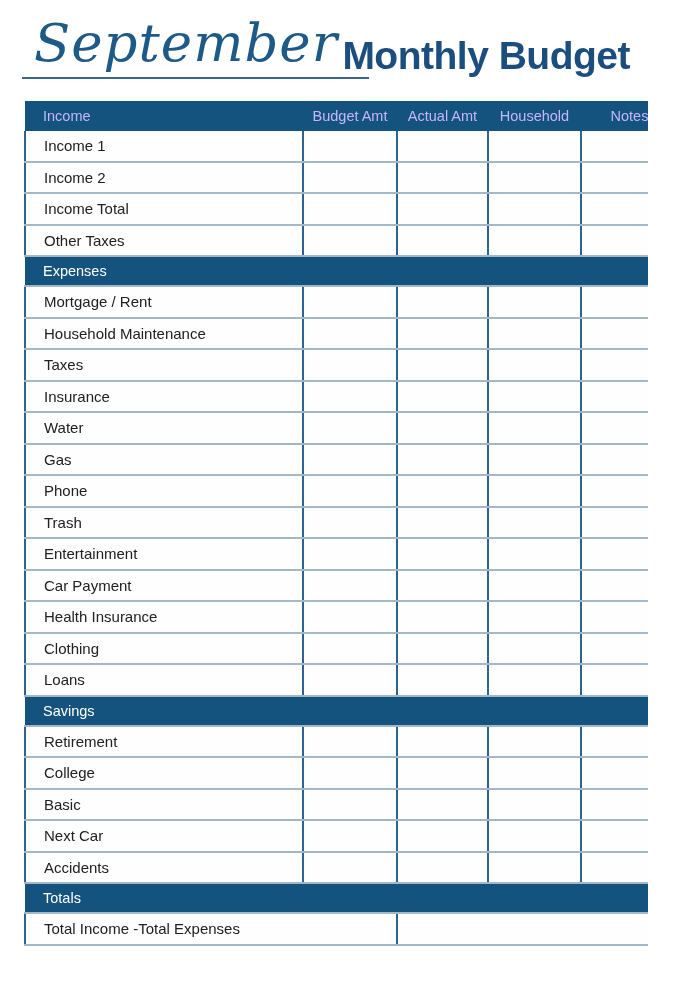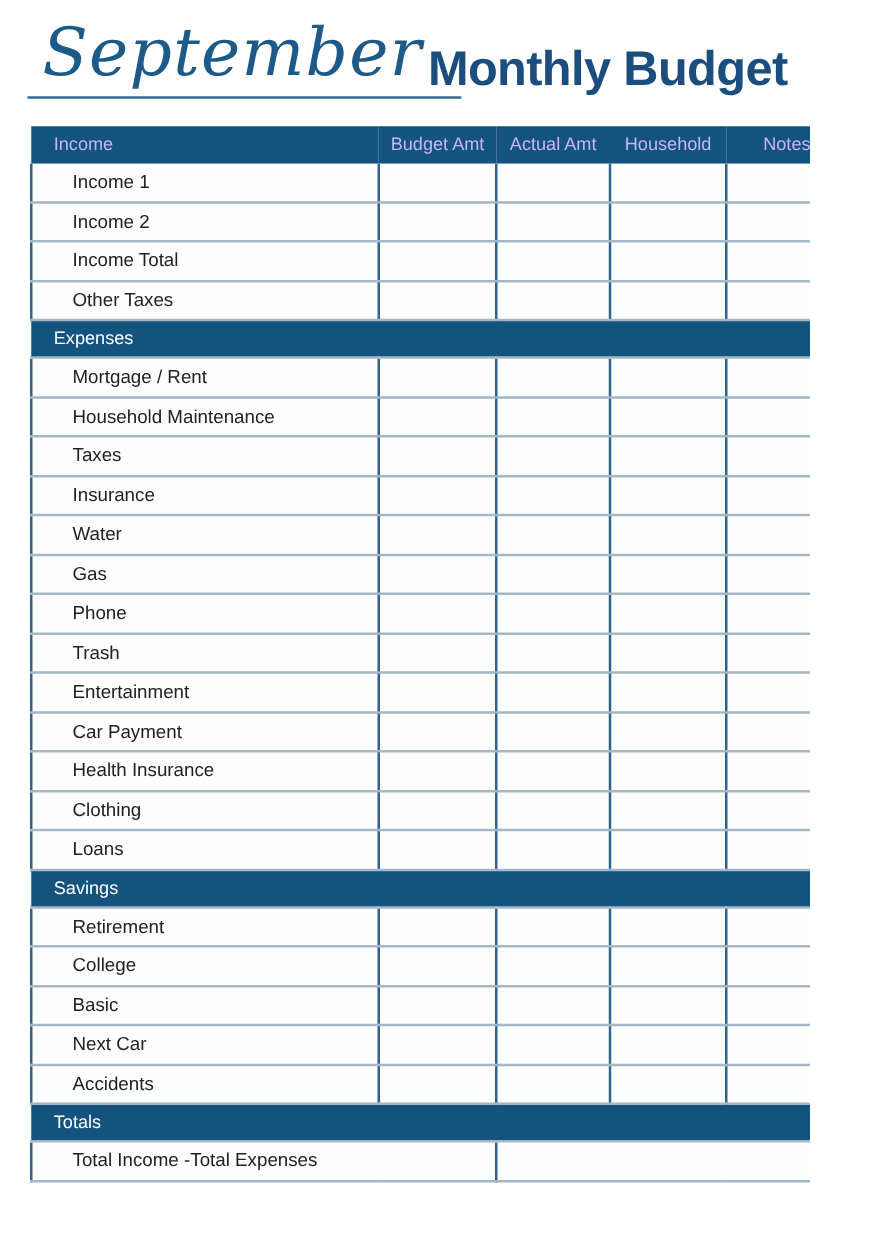--- a/index.html
+++ b/index.html
@@ -61,21 +61,21 @@
     padding-left:18px;
   }
   table.budget td {
     height:29.5px;
     padding:0;
     background:#fdfefd;
     border-right:2px solid #2e6391;
     border-bottom:2px solid #a4b7c5;
   }
   table.budget td.label {
-    padding-left:32px;
+    padding-left:18px;
     border-left:2px solid #2e6391;
   }
   table.budget tr.section-bar td {
     background:#15537f;
     color:#ffffff;
     font-size:14.5px;
     height:28px;
     padding-left:18px;
     border:none;
     border-bottom:2px solid #a4b7c5;

